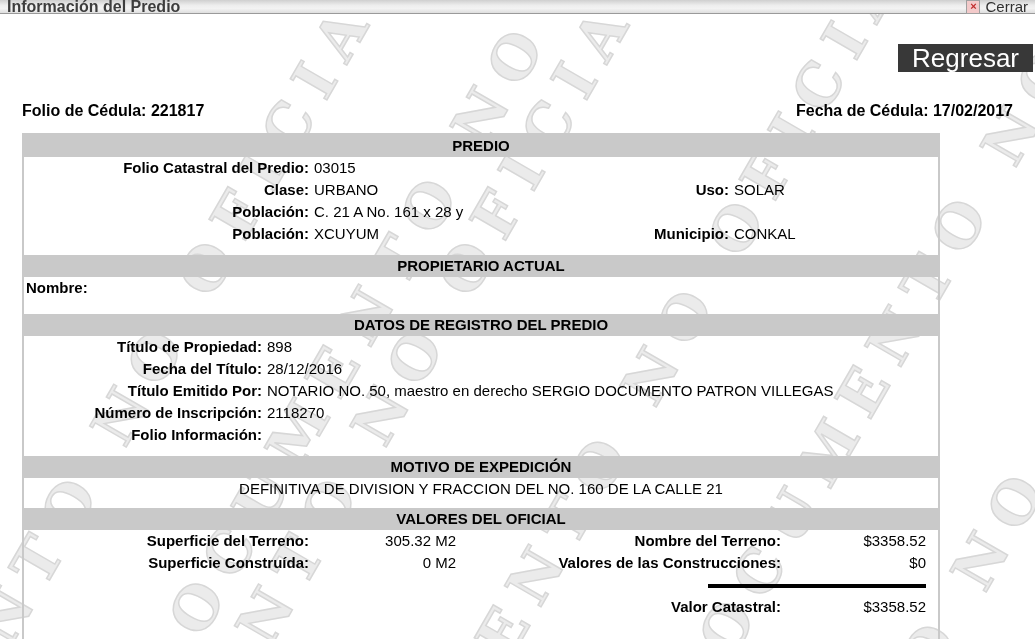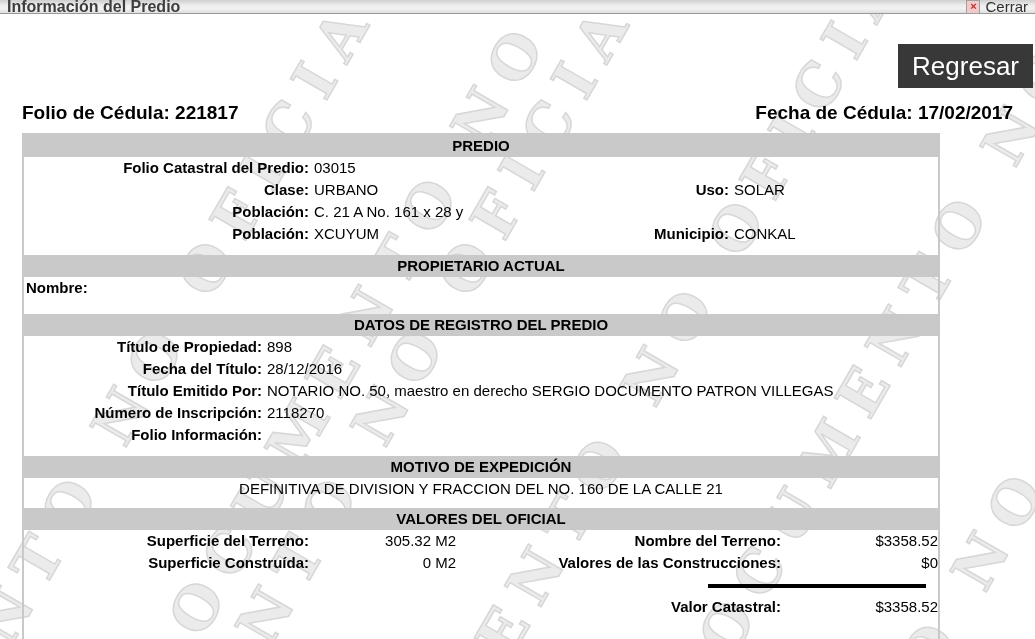--- a/index.html
+++ b/index.html
@@ -36,52 +36,52 @@
     font-size:58px; letter-spacing:16px; font-weight:bold;
     color:#ebebeb;
     -webkit-text-stroke:1.5px #d7d7d7;
     transform:translate(-50%,-50%) rotate(-60deg);
     pointer-events:none;
   }
 
   
   .regresar {
     position:absolute; top:44px; right:2px; z-index:4;
-    min-width:123px; height:44px; padding:0 14px;
+    min-width:123px; height:28px; padding:0 14px;
     background:#383838; color:#ffffff; font-size:26px;
     font-family:"Liberation Sans", sans-serif;
     border:none; display:flex; align-items:center; justify-content:center;
     cursor:pointer;
   }
 
   
   .meta-row {
     position:absolute; top:102px; left:22px; width:991px; z-index:4;
     display:flex; justify-content:space-between;
-    font-weight:bold; font-size:19px;
+    font-weight:bold; font-size:16px;
   }
 
   
   .doc-table {
     position:absolute; left:22px; top:133px; width:918px; z-index:3;
     border:2px solid #c9c9c9; border-bottom-width:3px;
     font-size:15px;
   }
   .sec-h {
     background:#c9c9c9; text-align:center; font-weight:bold;
     height:22px; line-height:22px;
   }
   .row { height:22px; line-height:22px; display:grid; }
   .g-predio  { grid-template-columns:290px 225px 195px 1fr; }
   .g-datos   { grid-template-columns:243px 1fr; }
   .g-valores { grid-template-columns:290px 142px 330px 1fr; }
   .lbl  { font-weight:bold; text-align:right; padding-right:5px; white-space:nowrap; }
   .val  { text-align:left; white-space:nowrap; }
   .valr { text-align:right; white-space:nowrap; }
-  .pad-r { }
+  .pad-r { padding-right:12px; }
   .nombre-row { padding-left:2px; font-weight:bold; }
   .center-row { text-align:center; }
   .gap8  { height:8px; }
   .gap10 { height:10px; }
   .gap15 { height:15px; }
   .sumline-wrap { height:14px; display:flex; align-items:flex-end; }
   .sumline { height:4px; background:#000; width:218px; margin-left:auto; margin-right:12px; }
   .catastral-row { margin-top:8px; margin-bottom:28px; }
 </style>
 </head>

